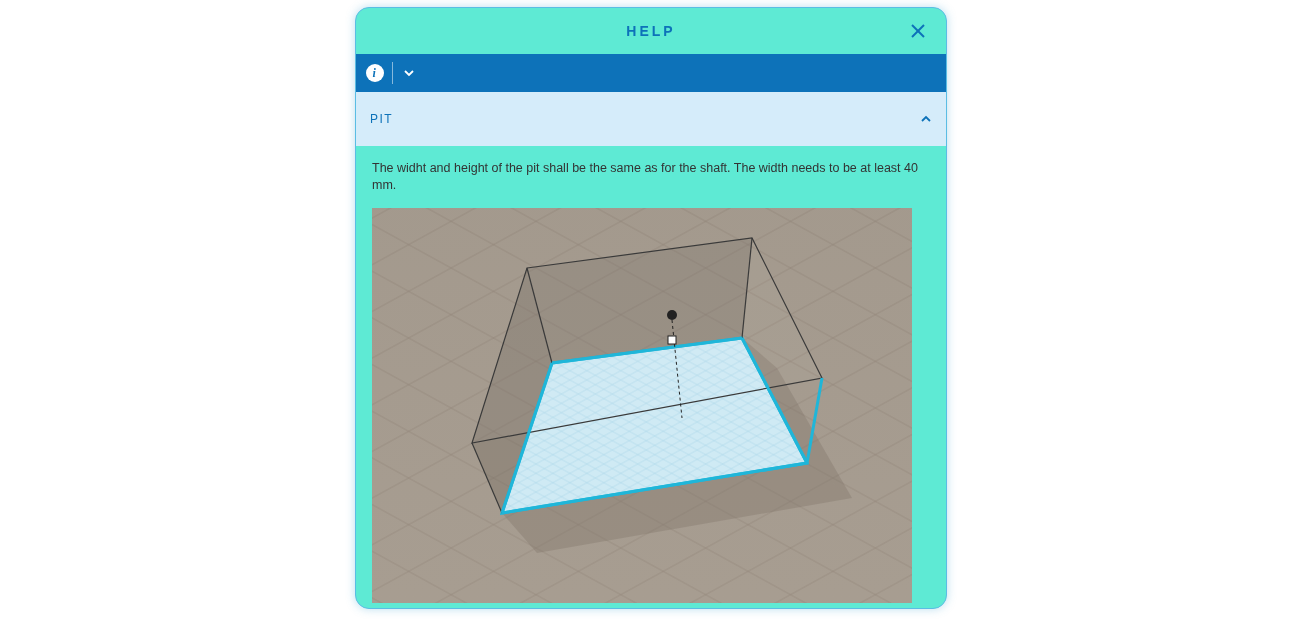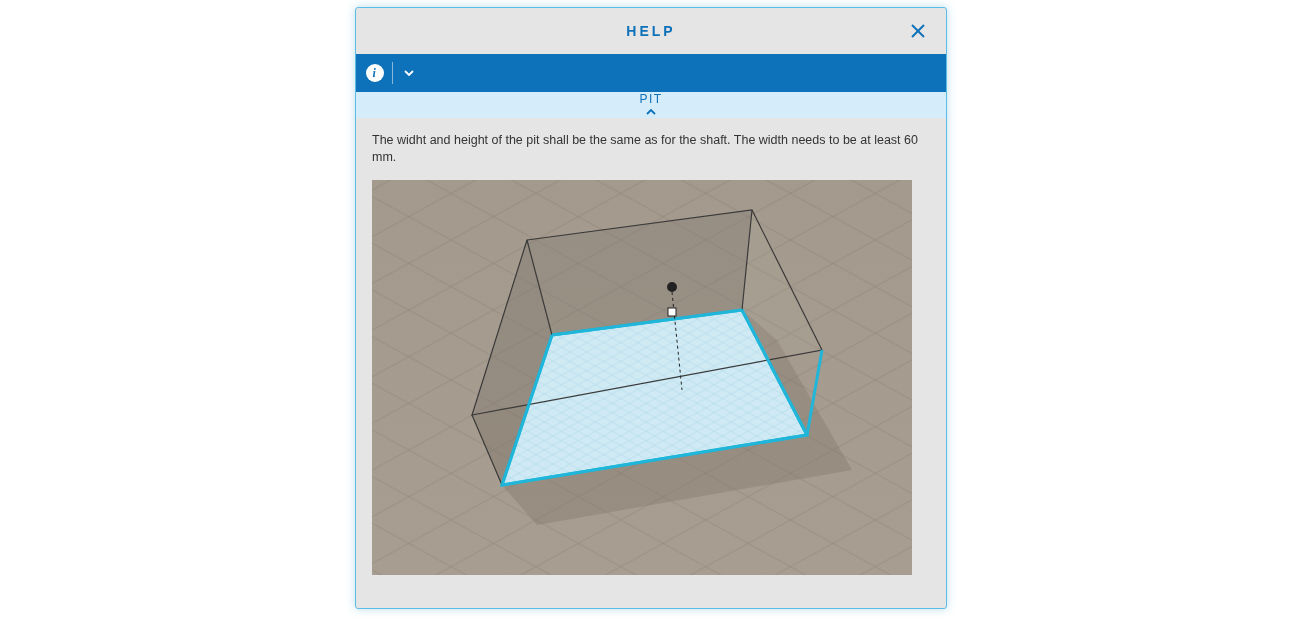--- a/index.html
+++ b/index.html
@@ -10,23 +10,23 @@
     background: #ffffff;
     font-family: "Segoe UI", Arial, sans-serif;
     overflow: hidden;
   }
   .panel {
     position: absolute;
     left: 355px;
     top: 7px;
     width: 590px;
     height: 600px;
-    background: #e5e5e5;
+    background: #5eead4;
     border: 1px solid #5bbde4;
-    border-radius: 3px;
+    border-radius: 14px;
     box-shadow: 0 0 10px rgba(60,160,210,0.35);
     overflow: hidden;
   }
   .title-bar {
     height: 46px;
     position: relative;
     display: flex;
     align-items: center;
     justify-content: center;
   }
@@ -85,28 +85,27 @@
   }
   .section-blue .label { flex: 1 1 auto; }
   .chev { width: 12px; height: 12px; }
   .chev polyline { fill: none; stroke-width: 1.8; }
   .chev.white polyline { stroke: #ffffff; }
   .chev.blue  polyline { stroke: #0d72b9; }
 
   .section-light {
     background: #d5ecfa;
     color: #0d72b9;
-    height: 26px;
+    height: 54px;
     display: flex;
     align-items: center;
     padding: 0 14px;
     font-size: 12px;
     letter-spacing: 1.5px;
     cursor: pointer;
-    flex-direction: column;
   }
   .section-light .label { flex: 1 1 auto; }
 
   .body {
     padding: 14px 16px 16px 16px;
     font-size: 12.5px;
     color: #333;
     line-height: 1.35;
   }
   .illus-wrap {
@@ -140,21 +139,21 @@
   </div>
 
   <div class="section-light">
     <span class="label">PIT</span>
     <svg class="chev blue" viewBox="0 0 12 12">
       <polyline points="2,8 6,4 10,8"></polyline>
     </svg>
   </div>
 
   <div class="body">
-    <div>The widht and height of the pit shall be the same as for the shaft. The width needs to be at least 60 mm.</div>
+    <div>The widht and height of the pit shall be the same as for the shaft. The width needs to be at least 40 mm.</div>
 
     <div class="illus-wrap">
       <svg viewBox="0 0 540 395" width="540" height="395">
         <defs>
           <pattern id="gridbig" width="60" height="60" patternUnits="userSpaceOnUse" patternTransform="scale(1,0.55) rotate(45 270 300)">
             <rect width="60" height="60" fill="#a59b8f"></rect>
             <path d="M0 0H60V60H0Z" fill="none" stroke="#8f8578" stroke-width="1"></path>
           </pattern>
           <pattern id="gridfine" width="12" height="12" patternUnits="userSpaceOnUse" patternTransform="scale(1,0.55) rotate(45 270 300)">
             <rect width="12" height="12" fill="#cfeaf4"></rect>

